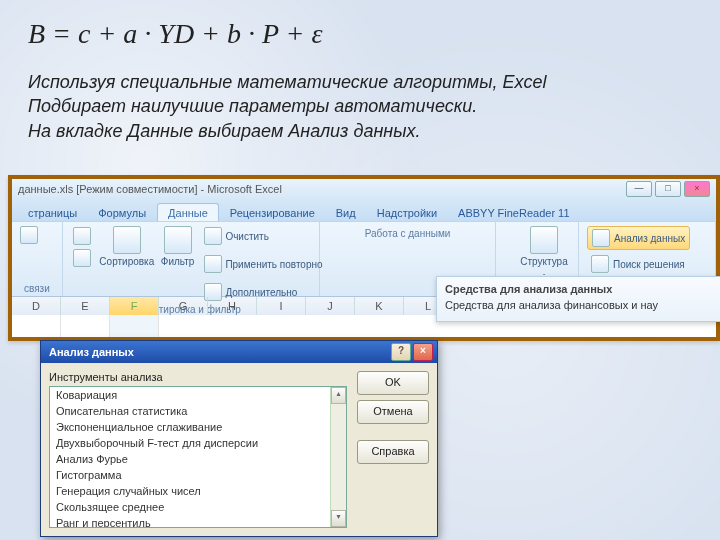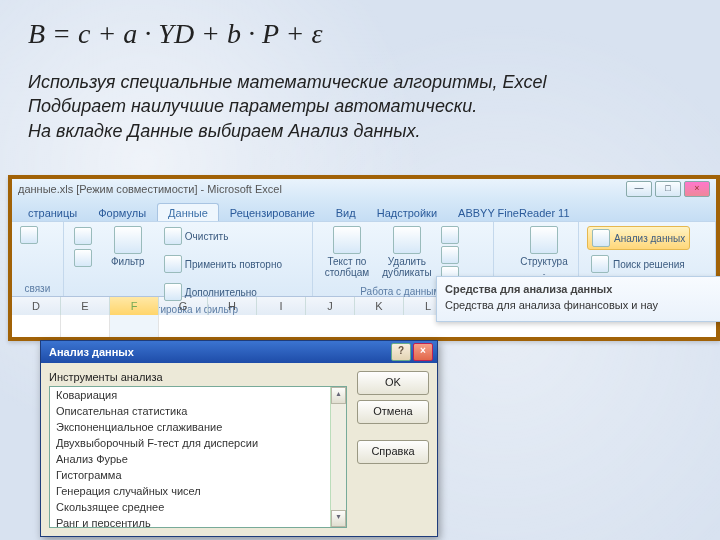--- a/index.html
+++ b/index.html
@@ -302,55 +302,44 @@
         <div style="display:flex;flex-direction:column;gap:2px">
           <div class="smallbtn">
               <span class="ico"></span>
             </div>
           <div class="smallbtn">
               <span class="ico"></span>
             </div>
         </div>
         <div class="bigbtn">
           <span class="bigico"></span>
+          <span>Сортировка</span>
+        </div>
+        <div class="bigbtn">
+          <span class="bigico"></span>
           <span>Фильтр</span>
         </div>
         <div style="display:flex;flex-direction:column;gap:8px">
           <div class="smallbtn">
               <span class="ico"></span>
               <span>Очистить</span>
             </div>
           <div class="smallbtn">
               <span class="ico"></span>
               <span>Применить повторно</span>
             </div>
           <div class="smallbtn">
               <span class="ico"></span>
               <span>Дополнительно</span>
             </div>
         </div>
       </div>
       <div class="group-label">Сортировка и фильтр</div>
     </div>
     <div class="group" style="width:170px">
-      <div class="group-body">
-        <div class="bigbtn">
-          <span class="bigico"></span>
-          <span><span>Текст по</span><br><span>столбцам</span></span>
-        </div>
-        <div class="bigbtn">
-          <span class="bigico"></span>
-          <span><span>Удалить</span><br><span>дубликаты</span></span>
-        </div>
-        <div style="display:flex;flex-direction:column;gap:2px">
-          <span class="ico"></span>
-          <span class="ico"></span>
-          <span class="ico"></span>
-        </div>
-      </div>
       <div class="group-label">Работа с данными</div>
     </div>
     <div class="group" style="width:70px">
       <div class="group-body" style="justify-content:flex-end">
         <div class="bigbtn">
           <span class="bigico"></span>
           <span>Структура</span>
           <span style="font-size:8px">-</span>
         </div>
       </div>

